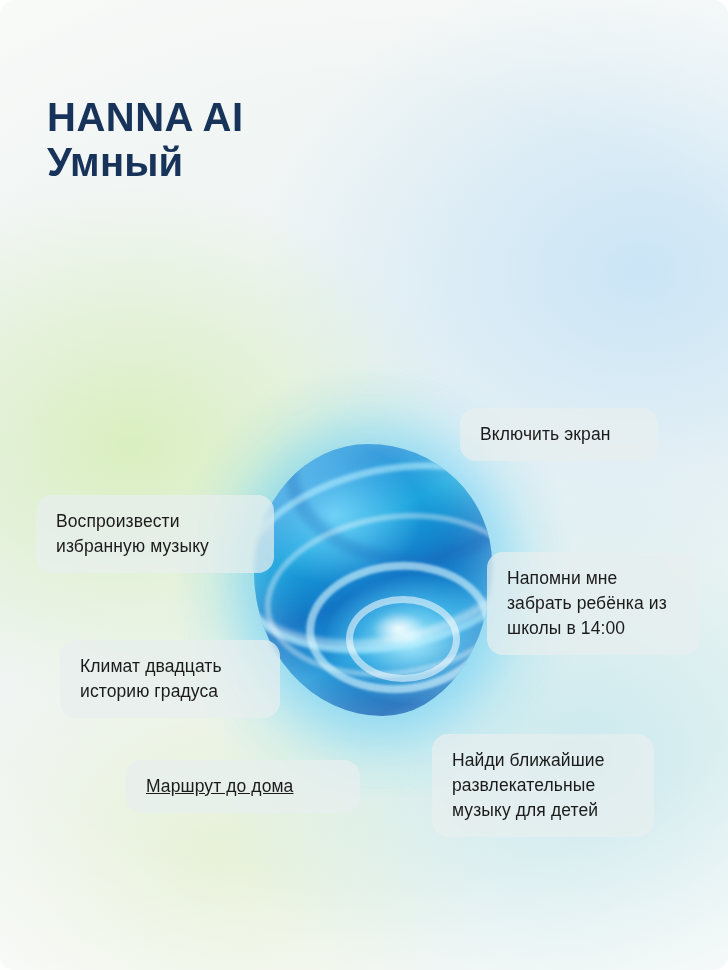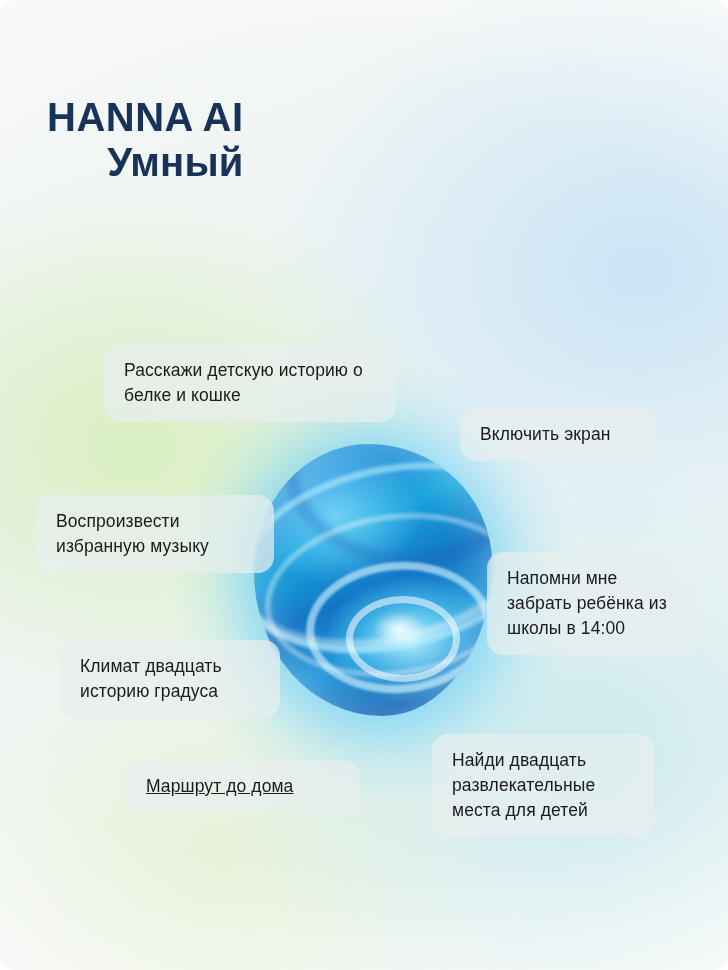--- a/index.html
+++ b/index.html
@@ -43,21 +43,21 @@
     left: 47px;
     top: 68px;
     z-index: 6;
     color: #17335a;
     font-size: 40px;
     line-height: 1.12;
     font-weight: 700;
     letter-spacing: 0.2px;
   }
   .headline .line1 { display: block; letter-spacing: 0.5px; }
-  .headline .line2 { display: block; text-align: right; }
+  .headline .line2 { display: block; }
   .headline .line3 { display: block; }
 
   
   .orb-wrap {
     position: absolute;
     left: 248px;
     top: 432px;
     width: 250px;
     height: 300px;
     z-index: 2;
@@ -181,21 +181,20 @@
       <span class="swirl s6"></span>
       <span class="swirl s1"></span>
       <span class="swirl s2"></span>
       <span class="swirl s3"></span>
       <span class="swirl s4"></span>
       <span class="swirl s5"></span>
       <span class="hi"></span>
     </div>
   </div>
 
-  <div class="chip" id="chip-story">Расскажи детскую историю о белке и кошке</div>
   <div class="chip center" id="chip-screen">Включить экран</div>
   <div class="chip" id="chip-music">Воспроизвести избранную музыку</div>
   <div class="chip" id="chip-remind">Напомни мне забрать ребёнка из школы в 14:00</div>
   <div class="chip" id="chip-climate">Климат двадцать историю градуса</div>
-  <div class="chip" id="chip-places">Найди двадцать развлекательные места для детей</div>
+  <div class="chip" id="chip-places">Найди ближайшие развлекательные музыку для детей</div>
   <div class="chip center" id="chip-route">Маршрут до дома</div>
 
 </div>
 
 </body></html>

